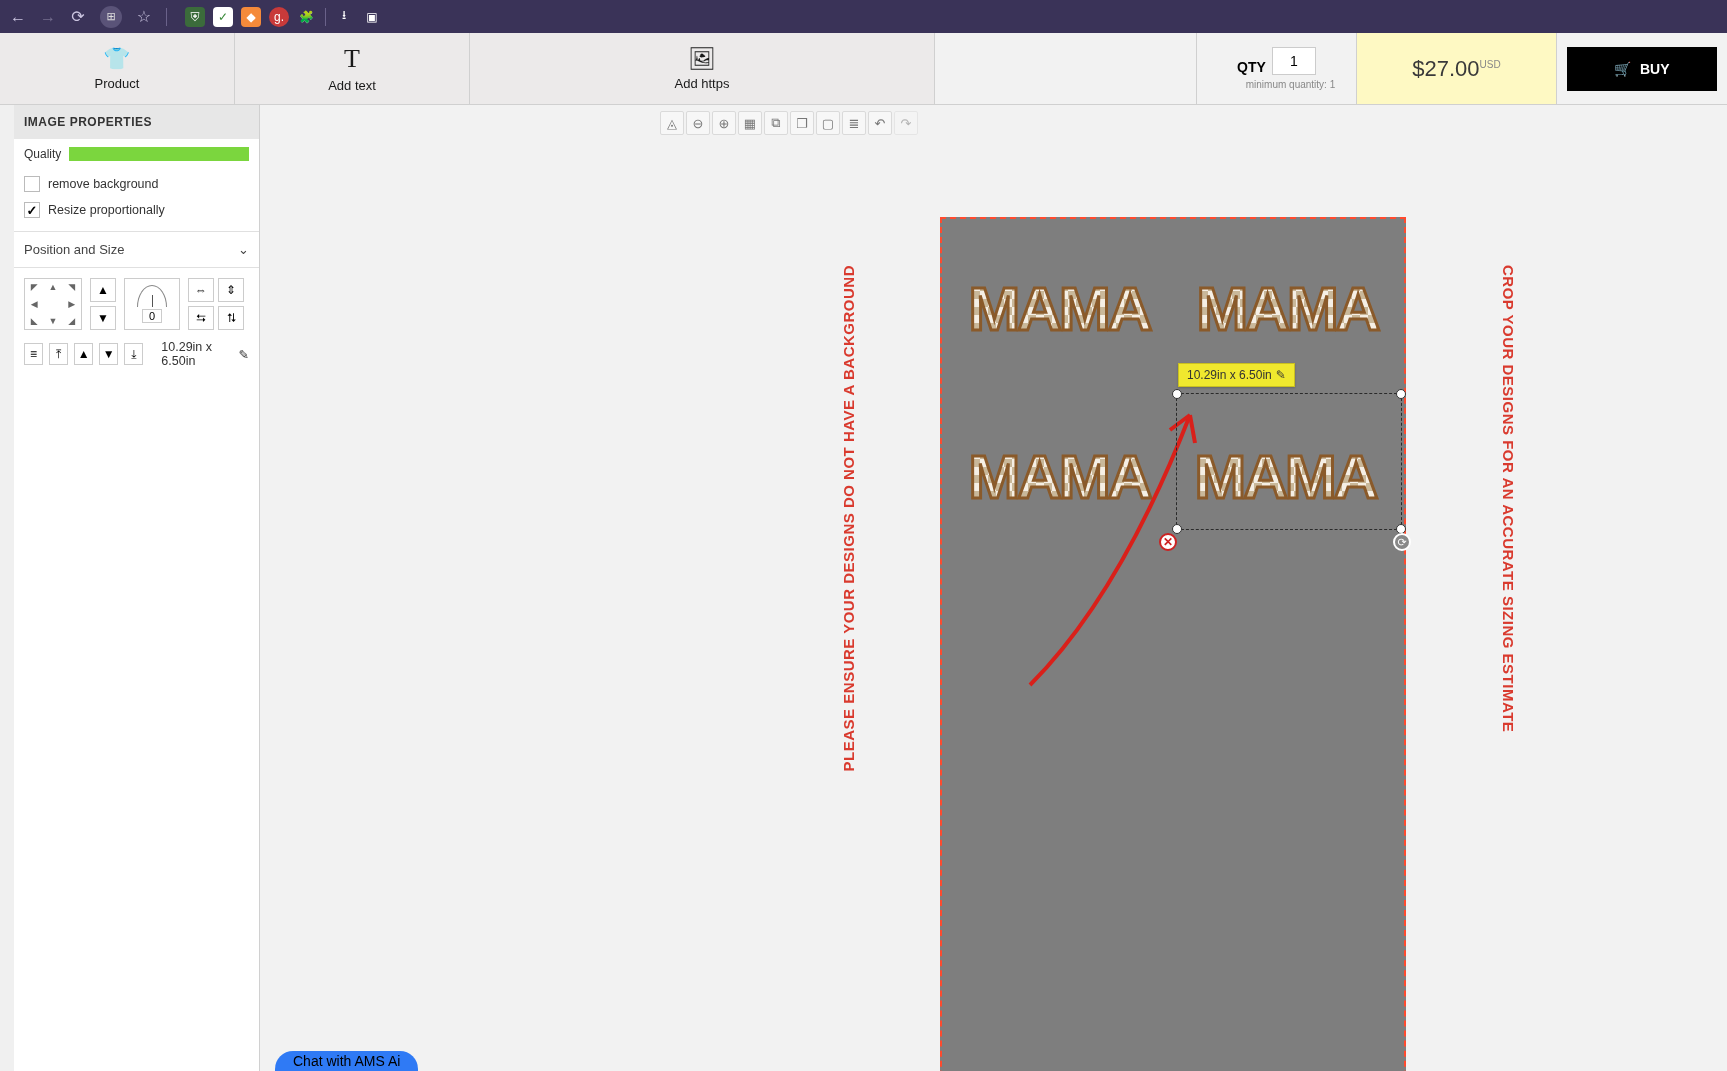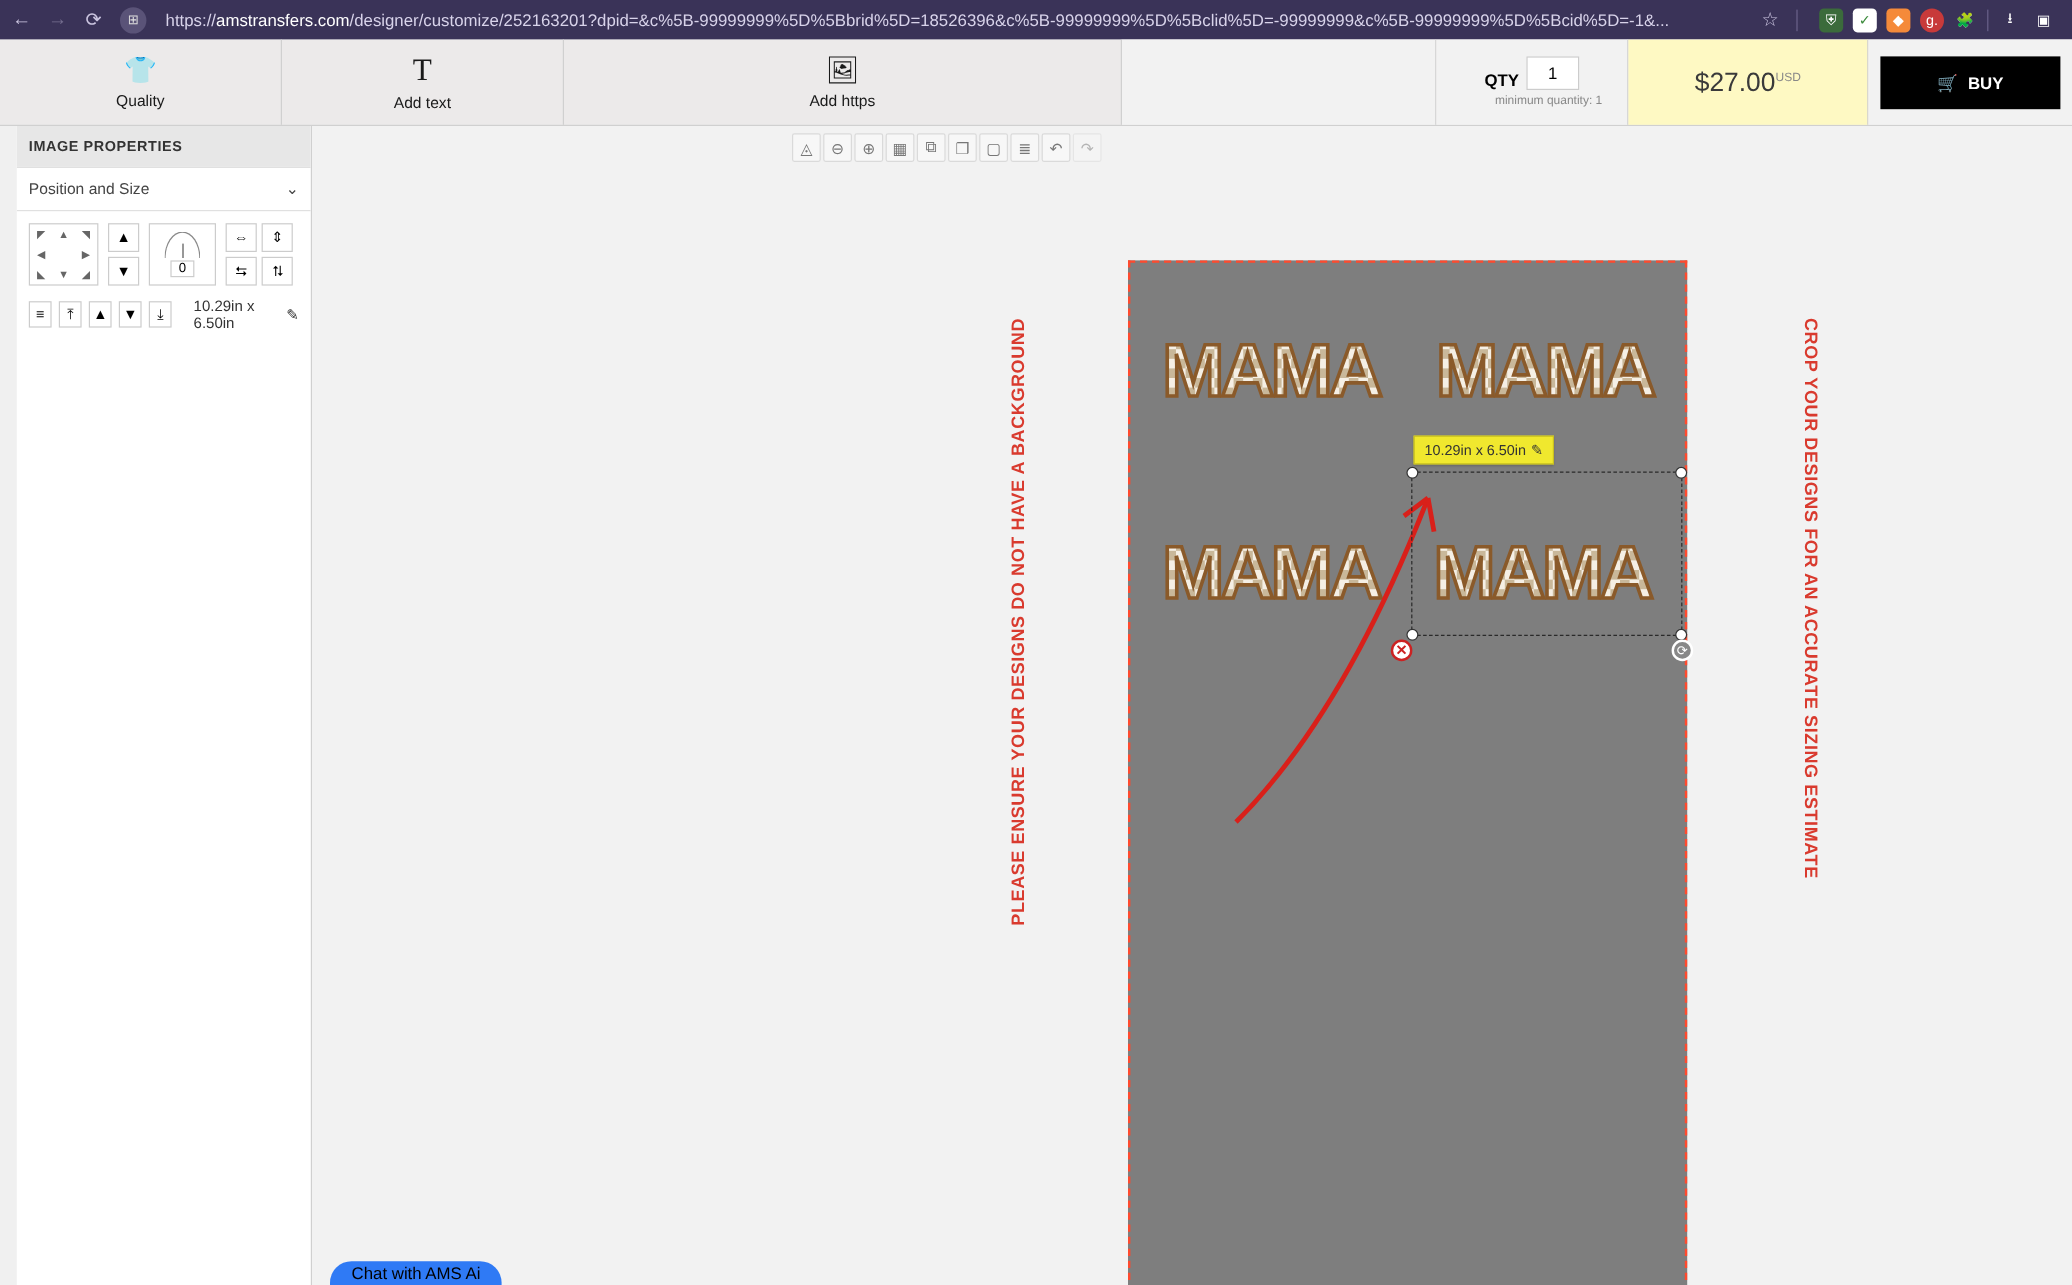--- a/index.html
+++ b/index.html
@@ -93,41 +93,38 @@
 </head>
 <body>
 
 <div class="browser-bar">
   <div class="nav-btn">←</div>
   <div class="nav-btn disabled">→</div>
   <div class="nav-btn">⟳</div>
   <div class="url-pill">
       <span style="font-size:11px;color:#ddd">⊞</span>
     </div>
-  <div class="url-bar">
-    <span>https://</span><span class="domain">amstransfers.com</span><span>/designer/customize/252163201?dpid=&amp;c%5B-99999999%5D%5Bbrid%5D=18526396&amp;c%5B-99999999%5D%5Bclid%5D=-99999999&amp;c%5B-99999999%5D%5Bcid%5D=-1&amp;...</span>
-  </div>
   <div class="nav-btn">☆</div>
   <div style="width:1px;height:18px;background:#6a628a;margin:0 4px"></div>
   <div class="ext-icons">
     <div class="ext-icon" style="background:#3b6b3b">⛨</div>
     <div class="ext-icon" style="background:#fff;color:#3a8a3a">✓</div>
     <div class="ext-icon" style="background:#f58a3a">◆</div>
     <div class="ext-icon" style="background:#c83a3a;border-radius:50%">g.</div>
     <div class="ext-icon">🧩</div>
     <div style="width:1px;height:18px;background:#6a628a"></div>
     <div class="ext-icon">⭳</div>
     <div class="ext-icon">▣</div>
   </div>
 </div>
 
 <div class="top-toolbar">
   <div class="tool-btn tb-product">
     <span class="icon">👕</span>
-    <span class="label">Quality</span>
+    <span class="label">Product</span>
   </div>
   <div class="tool-btn tb-text">
     <span class="icon" style="font-family:serif;font-size:26px">T</span>
     <span class="label">Add text</span>
   </div>
   <div class="tool-btn tb-design">
     <span class="icon">🖼</span>
     <span class="label">Add https</span>
   </div>
   <div class="tb-spacer"></div>
@@ -145,20 +142,34 @@
     <button class="buy-btn">
       <span>🛒</span>
       <span>BUY</span>
     </button>
   </div>
 </div>
 
 <div class="main">
   <div class="sidebar">
     <div class="panel-header">IMAGE PROPERTIES</div>
+    <div class="panel-body">
+      <div class="quality-row">
+        <span class="quality-label">Quality</span>
+        <div class="quality-bar"></div>
+      </div>
+      <div class="check-row">
+        <span class="checkbox"></span>
+        <span>remove background</span>
+      </div>
+      <div class="check-row">
+        <span class="checkbox checked"></span>
+        <span>Resize proportionally</span>
+      </div>
+    </div>
     <div class="subhead">
       <span>Position and Size</span>
       <span>⌄</span>
     </div>
     <div style="padding:10px; display:flex; gap:8px; align-items:flex-start;">
       <div class="nudge-pad">
         <div>◤</div>
           <div>▲</div>
           <div>◥</div>
         <div>◀</div>

